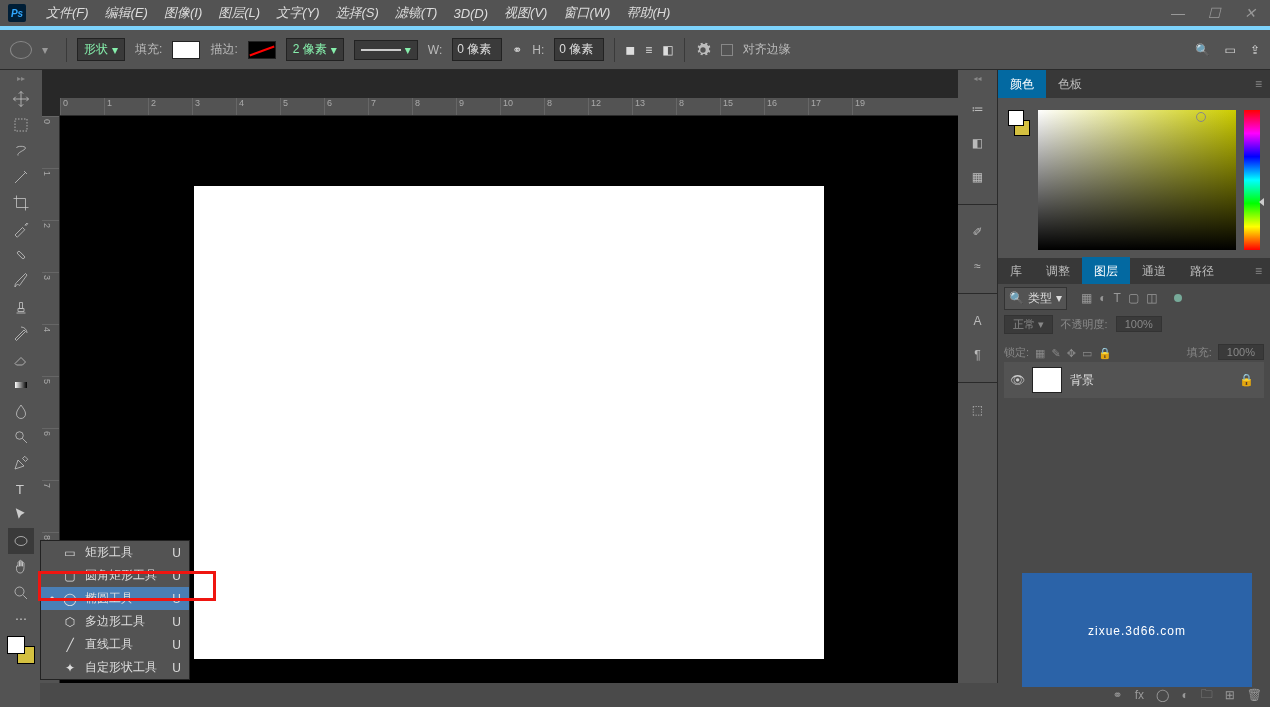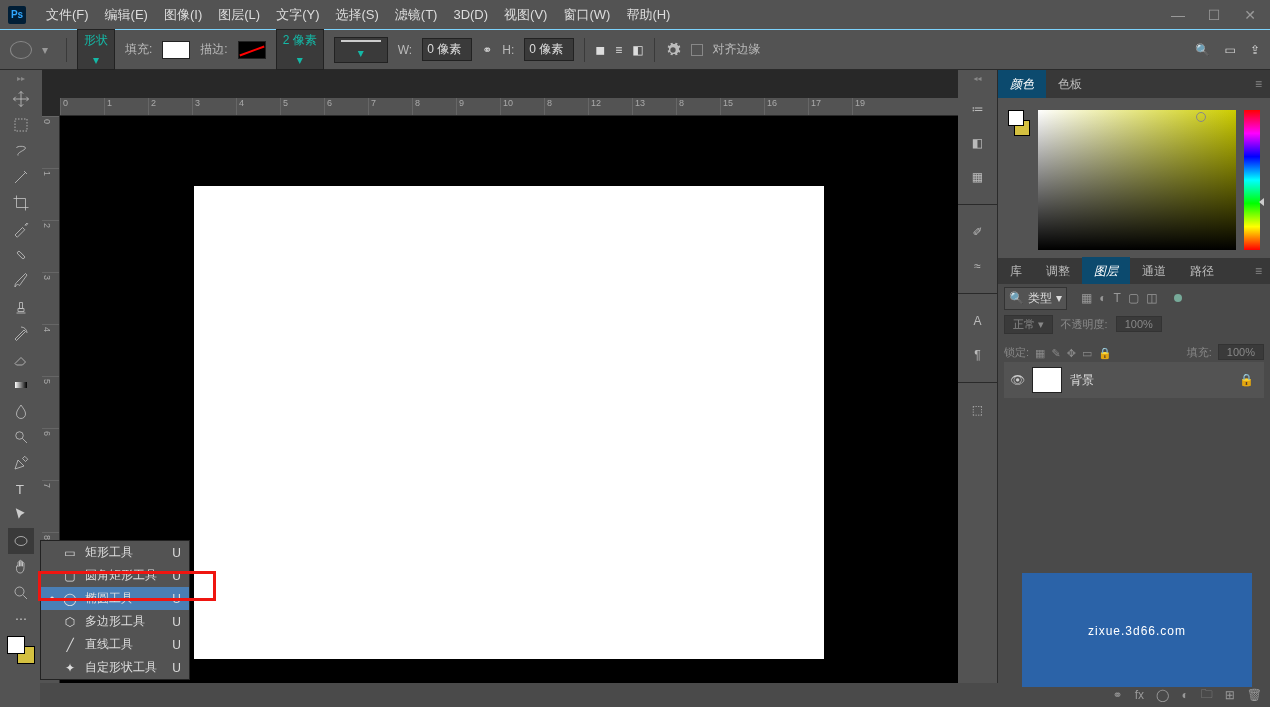--- a/index.html
+++ b/index.html
@@ -1,25 +1,25 @@
 <!DOCTYPE html>
 <html><head>
 <meta charset="utf-8">
 <style>
 *{box-sizing:border-box;margin:0;padding:0;font-family:"Microsoft YaHei",sans-serif;}
 body{background:#535353;color:#ddd;font-size:12px;overflow:hidden;width:1270px;height:707px;position:relative;}
-.titlebar{height:30px;background:#535353;display:flex;align-items:center;padding:0 8px;border-bottom:1px solid #7dd3fc;}
+.titlebar{height:30px;background:#535353;display:flex;align-items:center;padding:0 8px;border-bottom:4px solid #7dd3fc;font-style:italic;}
 .ps-logo{width:18px;height:18px;background:#001e36;color:#31a8ff;font-size:10px;font-weight:bold;display:flex;align-items:center;justify-content:center;border-radius:2px;margin-right:12px;}
 .menu-item{padding:0 8px;color:#ddd;cursor:default;font-size:13px;}
 .win-controls{margin-left:auto;display:flex;gap:12px;}
 .win-btn{width:24px;height:18px;display:flex;align-items:center;justify-content:center;color:#999;font-size:14px;}
 .optbar{height:40px;background:#535353;display:flex;align-items:center;padding:0 10px;gap:10px;border-bottom:1px solid #2a2a2a;}
 .opt-shape{width:22px;height:18px;border:1px solid #888;border-radius:50%;}
 .opt-dd{width:14px;height:14px;color:#999;}
-.opt-sel{background:#3a3a3a;padding:2px 6px;border:1px solid #222;color:#14b8a6;display:flex;align-items:center;gap:4px;flex-direction:column;}
+.opt-sel{background:#3a3a3a;padding:2px 6px;border:1px solid #222;color:#86efac;display:flex;align-items:center;gap:4px;}
 .opt-label{color:#bbb;}
 .swatch{width:28px;height:18px;background:#fff;border:1px solid #222;}
 .swatch-stroke{width:28px;height:18px;background:#000;border:1px solid #222;position:relative;}
 .swatch-stroke::after{content:"";position:absolute;left:0;top:8px;right:0;border-top:2px solid #f00;transform:rotate(-20deg);}
 .opt-input{background:#3a3a3a;border:1px solid #222;color:#ddd;padding:2px 4px;width:50px;}
 .opt-line{width:40px;height:2px;background:#ccc;}
 .opt-divider{width:1px;height:24px;background:#3a3a3a;}
 .opt-right{margin-left:auto;display:flex;gap:14px;align-items:center;}
 .main{display:flex;height:637px;}
 .toolcol{width:42px;background:#535353;display:flex;flex-direction:column;align-items:center;padding-top:4px;}
@@ -50,21 +50,21 @@
 .popup-key{margin-left:auto;}
 .popup-dot{width:6px;text-align:center;}
 .red-box{position:absolute;left:38px;top:571px;width:178px;height:30px;border:3px solid #ef1510;z-index:101;pointer-events:none;}
 .rpanels{width:312px;background:#424242;display:flex;}
 .iconstrip{width:40px;background:#535353;display:flex;flex-direction:column;align-items:center;padding-top:4px;gap:12px;border-right:1px solid #2a2a2a;}
 .strip-ico{width:22px;height:22px;display:flex;align-items:center;justify-content:center;color:#bbb;}
 .strip-div{height:1px;background:#2a2a2a;width:100%;margin:4px 0;}
 .panels{flex:1;display:flex;flex-direction:column;}
 .panel-tabs{height:28px;background:#383838;display:flex;align-items:center;}
 .ptab{padding:6px 12px;color:#bbb;}
-.ptab.act{background:#0c4a6e;color:#fff;font-style:italic;}
+.ptab.act{background:#0369a1;color:#fff;}
 .ptab-menu{margin-left:auto;padding:0 8px;color:#888;}
 .color-panel{height:160px;background:#535353;display:flex;padding:12px 10px;gap:8px;}
 .color-swatches{position:relative;width:22px;height:26px;}
 .csw-f{position:absolute;width:16px;height:16px;background:#fff;border:1px solid #000;z-index:2;}
 .csw-b{position:absolute;width:16px;height:16px;background:#d4c040;border:1px solid #000;right:0;bottom:0;}
 .color-field{flex:1;height:140px;background:linear-gradient(to bottom,transparent,#000),linear-gradient(to right,#fff,#cccc00);position:relative;}
 .color-ring{position:absolute;width:10px;height:10px;border:1px solid #888;border-radius:50%;right:30px;top:2px;}
 .hue-strip{width:16px;height:140px;background:linear-gradient(to bottom,#f00,#ff00ff,#0000ff,#00ffff,#00ff00,#ffff00,#f00);position:relative;}
 .hue-ptr{position:absolute;right:-4px;top:88px;width:0;height:0;border-top:4px solid transparent;border-bottom:4px solid transparent;border-right:5px solid #ccc;}
 .layers-tabs{height:26px;background:#383838;display:flex;align-items:center;}

